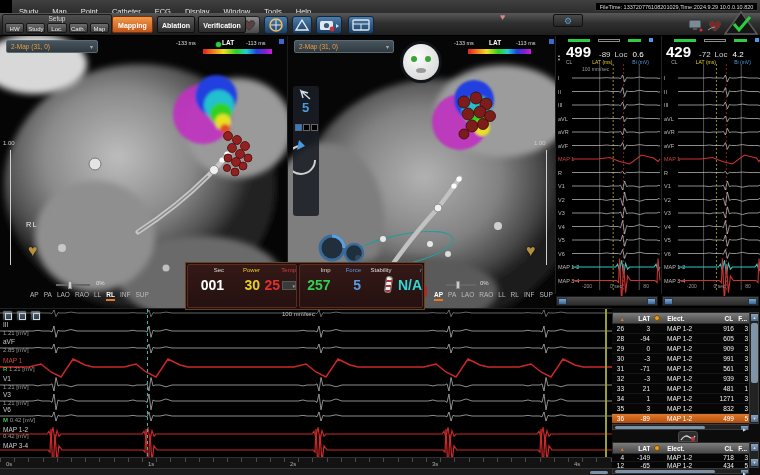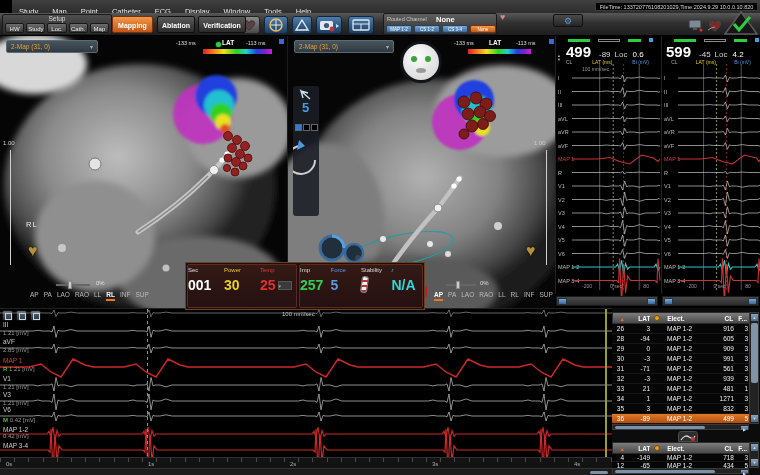--- a/index.html
+++ b/index.html
@@ -51,21 +51,21 @@
 #face-inner{width:36px;height:36px;border-radius:50%;background:radial-gradient(circle at 40% 35%,#fdfdfd,#cfcfcf);position:relative}
 .eye{position:absolute;width:6px;height:6px;border-radius:50%;background:#3aa33a;top:12px}
 .mouth{position:absolute;left:13px;top:24px;width:10px;height:5px;border-radius:50%;background:#9a9a9a}
 #mid-tools{position:absolute;left:5px;top:50px;width:26px;height:130px;background:rgba(26,30,36,.88);border-radius:3px}
 #pen-size{position:absolute;left:9px;top:14px;font-size:13px;font-weight:bold;color:#4a9ae0}
 .swatch{position:absolute;top:38px;width:7px;height:7px;border:1px solid #666}
 #marker-a{position:absolute;width:11px;height:11px;background:#c02020;border-radius:2px;color:#fff;font-size:8px;font-weight:bold;text-align:center;line-height:11px}
 
 #ablation{left:185px;top:262px;width:240px;height:48px;background:#1d0d0c;border:1px solid #642; display:flex;gap:2px;padding:1px;z-index:30}
 .abl-box{background:linear-gradient(#341916,#241110);border:1px solid #5a2a24;border-radius:2px;height:100%;display:flex}
-.abl-field{flex:1;text-align:left;position:relative}
+.abl-field{flex:1;text-align:right;position:relative}
 .abl-label{font-size:6px;display:block;margin-top:2px}
 .abl-value{font-size:14px;font-weight:bold;display:inline-block;margin-top:4px}
 .lb-sec,.lb-imp,.lb-stab{color:#ddd}.lb-power{color:#e8c820}.lb-temp{color:#d04040}.lb-force{color:#5a9ae0}.lb-rf{color:#30c8c8;font-style:italic}
 .vl-sec{color:#fff}.vl-power{color:#e8d020}.vl-temp{color:#e03030}.vl-imp{color:#30d050}.vl-force{color:#5a9ae0}.vl-rf{color:#30d8d8}
 .mini-drop{display:inline-block;width:14px;height:9px;background:#3a3a3a;border:1px solid #555;font-size:5px;color:#aaa;line-height:8px;vertical-align:middle;margin-left:2px}
 #stab-icon{display:inline-block;width:7px;height:17px;margin-top:3px;border-radius:3px;background:repeating-linear-gradient(180deg,#eee 0 3px,#c03030 3px 5px);transform:rotate(8deg);border:1px solid #888}
 
 .ecg-col{background:#000}
 .colbars{position:absolute;left:12px;top:2px;display:flex;align-items:center;gap:8px}
 .bar{width:22px;height:3px;background:#2ecc40}
@@ -158,30 +158,20 @@
         <path d="M19 7 l3 2 -3 2Z" fill="#cfe0f0"></path>
       </svg>
   </div>
   <div class="tool-btn abs" style="left:348px;width:26px">
     <svg width="24" height="16" viewBox="0 0 24 16">
         <rect x="4" y="3" width="16" height="10" rx="1" fill="none" stroke="#dfe8f0" stroke-width="1.3"></rect>
         <path d="M4 7 H20 M12 7 V13" stroke="#dfe8f0" stroke-width="1"></path>
       </svg>
   </div>
 
-  <div id="routed-panel" class="abs">
-    <span id="routed-label">Routed Channel</span>
-    <span id="routed-value">None</span>
-    <div id="routed-chips">
-        <span class="chip">MAP 1-2</span>
-        <span class="chip">CS 1-2</span>
-        <span class="chip">CS 3-4</span>
-        <span class="chip active">None</span>
-      </div>
-  </div>
   <div class="abs" style="left:500px;top:12px;font-size:9px;color:#d08a8a">♥</div>
   <div class="abs" style="left:553px;top:14px;width:30px;height:13px;background:linear-gradient(#4a4a4a,#262626);border:1px solid #111;border-radius:2px;text-align:center;font-size:9px;line-height:12px;color:#5a9ad0">⚙</div>
   <div id="filetime" class="abs">FileTime: 133720776108201029,Time:2024.9.29 10.0.0.10.820</div>
   <div class="abs" style="left:688px;top:19px">
     <svg width="16" height="14" viewBox="0 0 16 14">
         <rect x="1" y="1" width="12" height="8" rx="1" fill="#7a8a96" stroke="#333"></rect>
         <rect x="5" y="9" width="4" height="2" fill="#555"></rect>
         <circle cx="13" cy="11" r="1.6" fill="#d03030"></circle>
       </svg>
   </div>
@@ -639,22 +629,22 @@
     </div>
     <div class="ecg-col abs" style="left:661px;top:36px;width:99px;height:258px;border-left:1px solid #222">
       <div class="abs" style="left:0;top:0;width:100%;height:28px">
         <div class="colbars">
           <span class="bar"></span>
           <span class="bar o"></span>
           <span class="bar s"></span>
           <span class="bdot"></span>
         </div>
         <div class="colnum">
-          <span class="clv">599</span>
-          <span class="latv">-45</span>
+          <span class="clv">429</span>
+          <span class="latv">-72</span>
           <span class="locl">Loc</span>
           <span class="locv">4.2</span>
         </div>
         <div class="colsub">
           <span style="color:#aaa">CL</span>
           <span style="color:#e8d020">LAT (ms)</span>
           <span style="color:#4a9ae0">Bi (mV)</span>
         </div>
       </div>
       <svg width="99" height="230" style="position:absolute;left:0;top:28px;overflow:visible">

